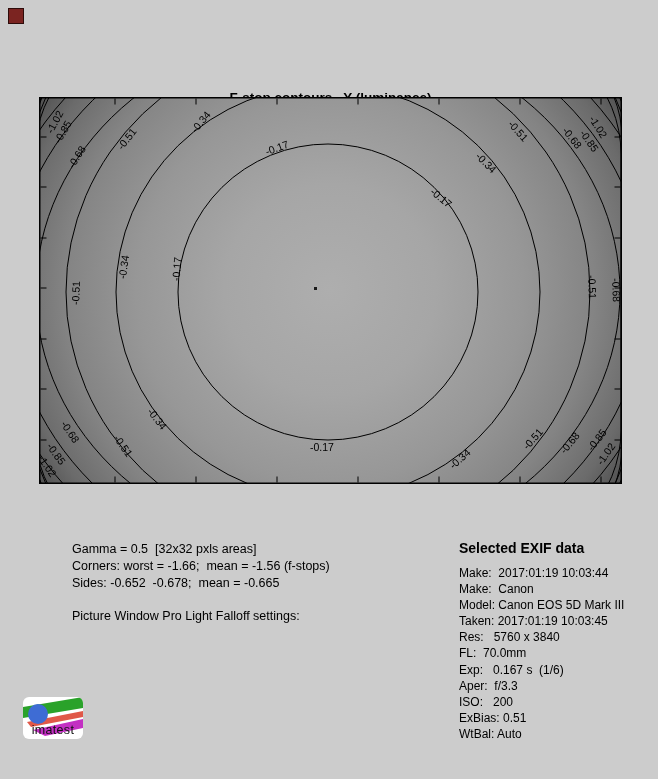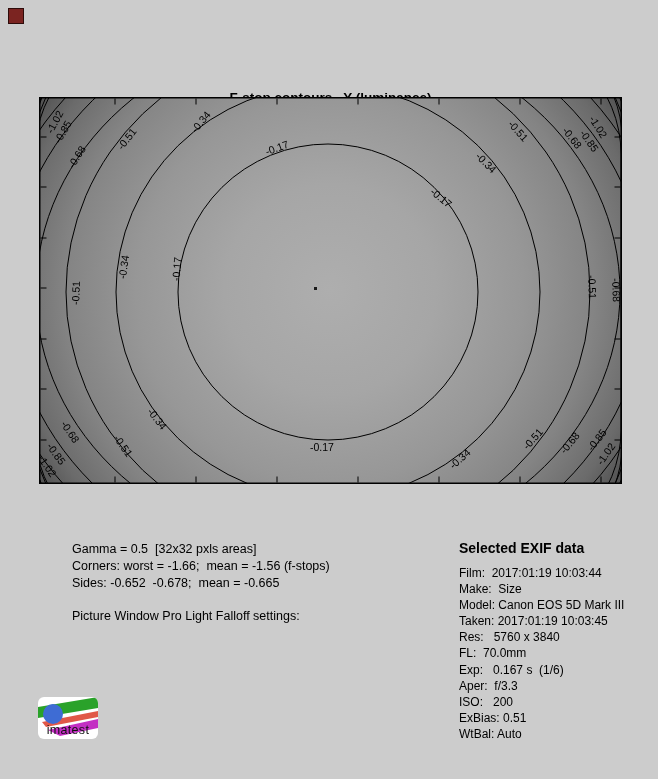--- a/index.html
+++ b/index.html
@@ -13,21 +13,21 @@
   .plot svg{position:absolute;left:0;top:0;}
   .labels-layer{position:absolute;left:0;top:0;width:583px;height:387px;pointer-events:none;}
   .contour-label{position:absolute;font-size:10.5px;line-height:11px;white-space:nowrap;
                  color:#000;font-family:"Liberation Sans",sans-serif;}
   .stats-block{position:absolute;left:28px;top:541px;font-size:12.5px;}
   .stats-block .txt-line{white-space:pre;height:16.8px;line-height:16.8px;margin-left:44px;}
   .exif{position:absolute;left:459px;top:540px;}
   .exif-header{font-size:14px;font-weight:bold;white-space:pre;margin-bottom:9px;}
   .exif-lines .txt-line{white-space:pre;font-size:12px;height:16.1px;line-height:16.1px;}
   .logo{position:absolute;left:23px;top:697px;width:60px;height:42px;background:#ffffff;
-        border-radius:6px;overflow:hidden;margin-left:15px;}
+        border-radius:6px;overflow:hidden;}
   .logo svg{position:absolute;left:0;top:0;}
   .logo-text{position:absolute;left:0;right:0;bottom:2px;text-align:center;
              font-size:12.5px;line-height:13px;color:#111;letter-spacing:.3px;}
 </style>
 </head>
 <body>
 
 <div class="screen">
 
   <div class="red-marker"></div>
@@ -141,22 +141,22 @@
       <div class="txt-line">Gamma = 0.5  [32x32 pxls areas]</div>
       <div class="txt-line">Corners: worst = -1.66;  mean = -1.56 (f-stops)</div>
       <div class="txt-line">Sides: -0.652  -0.678;  mean = -0.665</div>
       <div class="txt-line"></div>
       <div class="txt-line">Picture Window Pro Light Falloff settings:</div>
     </div>
 
   <div class="exif">
     <div class="exif-header">Selected EXIF data</div>
     <div class="exif-lines">
-        <div class="txt-line">Film:  2017:01:19 10:03:44</div>
-        <div class="txt-line">Make:  Size</div>
+        <div class="txt-line">Make:  2017:01:19 10:03:44</div>
+        <div class="txt-line">Make:  Canon</div>
         <div class="txt-line">Model: Canon EOS 5D Mark III</div>
         <div class="txt-line">Taken: 2017:01:19 10:03:45</div>
         <div class="txt-line">Res:   5760 x 3840</div>
         <div class="txt-line">FL:  70.0mm</div>
         <div class="txt-line">Exp:   0.167 s  (1/6)</div>
         <div class="txt-line">Aper:  f/3.3</div>
         <div class="txt-line">ISO:   200</div>
         <div class="txt-line">ExBias: 0.51</div>
         <div class="txt-line">WtBal: Auto</div>
       </div>

